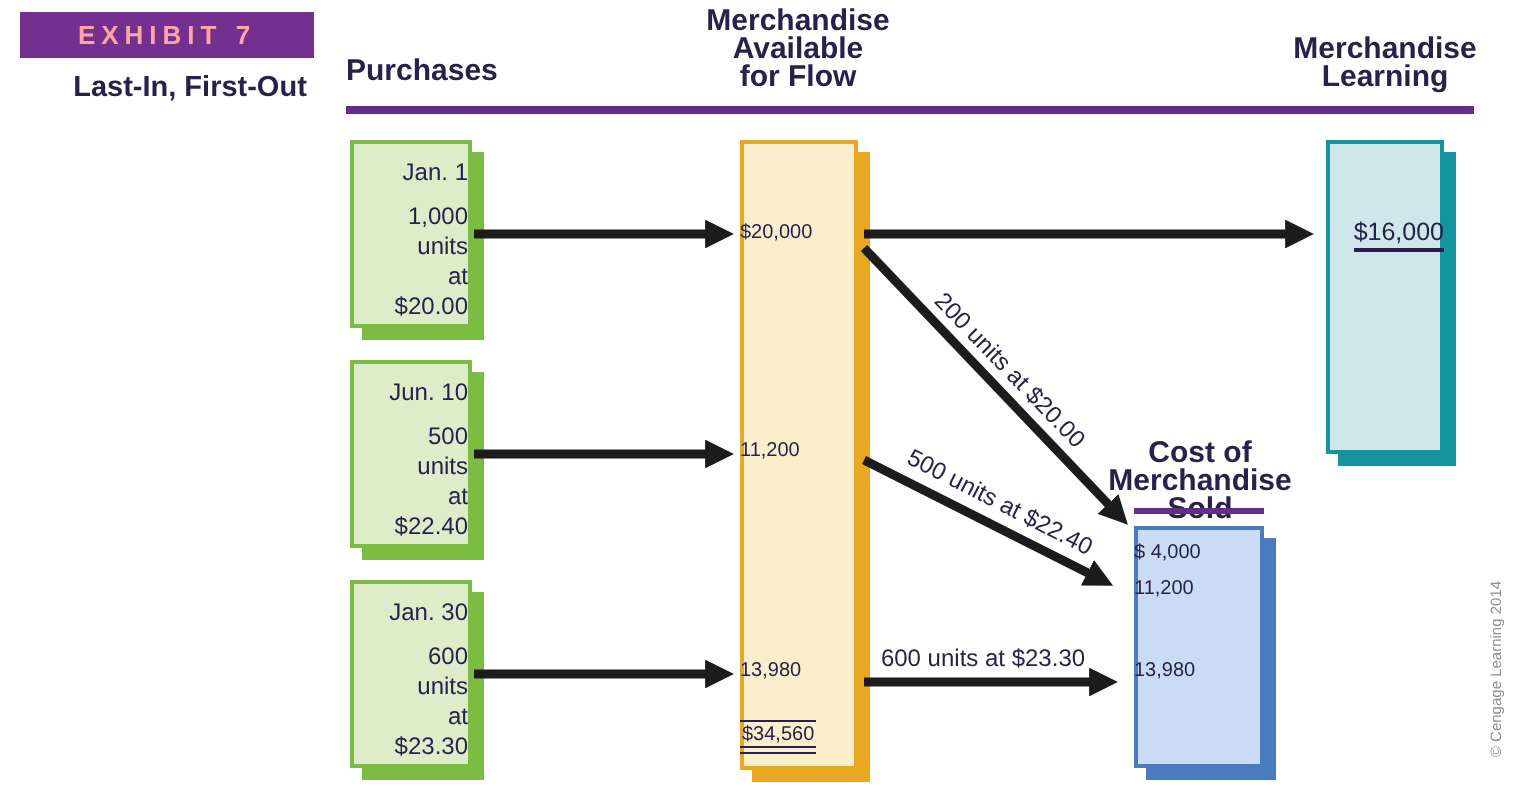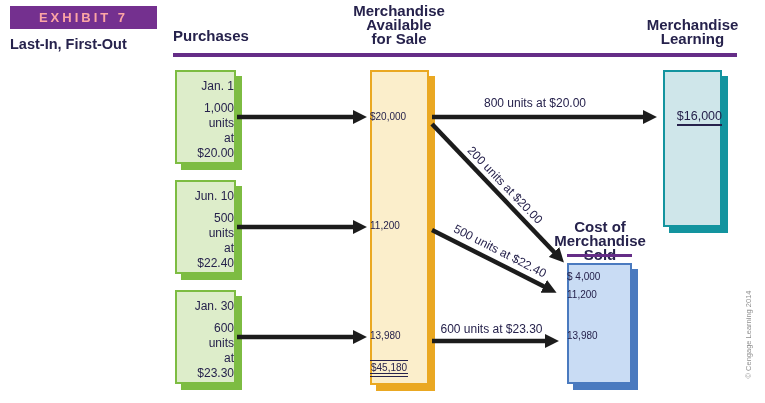--- a/index.html
+++ b/index.html
@@ -7,21 +7,21 @@
     position:relative;width:765px;height:403px;background:#fff;overflow:hidden;
     font-family:"Liberation Sans",sans-serif;color:var(--ink,#26224c);
   }
   .abs{position:absolute;}
   
   .exhibit-tag{
     left:10px;top:6px;width:147px;height:23px;background:var(--purple-box,#74308f);
     color:#fca5a5;font-weight:bold;font-size:13px;letter-spacing:3px;
     display:flex;align-items:center;justify-content:center;
   }
-  .exhibit-title{left:10px;top:36px;width:170px;font-weight:bold;font-size:14.5px;line-height:17px;}
+  .exhibit-title{left:10px;top:36px;width:170px;font-weight:bold;font-size:14.5px;line-height:17px;text-align:center;}
   
   .col-head{font-weight:bold;font-size:15px;line-height:14px;text-align:center;}
   .rule{background:var(--purple,#652d87);}
   
   .fbox{border-style:solid;box-sizing:border-box;}
   .green{
     left:175px;width:61px;height:94px;background:var(--green-fill,#ddedca);
     border:2px solid var(--green-border,#7dbc42);box-shadow:6px 6px 0 var(--green-border,#7dbc42);
     text-align:right;font-size:12px;line-height:15px;padding-top:7px;
   }
@@ -64,21 +64,21 @@
 
   <div class="abs exhibit-tag">EXHIBIT 7</div>
   <div class="abs exhibit-title">
     <div>Last-In, First-Out</div>
   </div>
 
   <div class="abs col-head" style="left:173px;top:29px;text-align:left;">Purchases</div>
   <div class="abs col-head" style="left:330px;top:4px;width:138px;">
     <div>Merchandise</div>
     <div>Available</div>
-    <div>for Sale</div>
+    <div>for Flow</div>
   </div>
   <div class="abs col-head" style="left:630px;top:18px;width:125px;">
     <div>Merchandise</div>
     <div>Learning</div>
   </div>
   <div class="abs rule" style="left:173px;top:53px;width:564px;height:4px;"></div>
 
   <div class="abs fbox green" style="top:70px;">
     <div class="date">Jan. 1</div>
     <div>1,000</div>
@@ -99,21 +99,21 @@
     <div>units</div>
     <div>at</div>
     <div>$23.30</div>
   </div>
 
   <div class="abs fbox gold"></div>
   <div class="abs val" style="left:370px;width:53px;top:111px;">$20,000</div>
   <div class="abs val" style="left:370px;width:53px;top:220px;">11,200</div>
   <div class="abs val" style="left:370px;width:53px;top:330px;">13,980</div>
   <div class="abs val" style="left:370px;width:53px;top:362px;">
-    <span class="total">$45,180</span>
+    <span class="total">$34,560</span>
   </div>
 
   <div class="abs fbox teal"></div>
   <div class="abs" style="left:663px;width:59px;top:109px;text-align:right;font-size:12.5px;">
     <span class="uline">$16,000</span>
   </div>
 
   <div class="abs col-head" style="left:553px;top:220px;width:94px;">
     <div>Cost of</div>
     <div>Merchandise</div>
@@ -136,20 +136,19 @@
     </defs>
     <line x1="237" y1="117" x2="354" y2="117" marker-end="url(#ah)"></line>
     <line x1="237" y1="227" x2="354" y2="227" marker-end="url(#ah)"></line>
     <line x1="237" y1="337" x2="354" y2="337" marker-end="url(#ah)"></line>
     <line x1="432" y1="117" x2="644" y2="117" marker-end="url(#ah)"></line>
     <line x1="432" y1="124" x2="555" y2="253" marker-end="url(#ah)"></line>
     <line x1="432" y1="230" x2="545" y2="287" marker-end="url(#ah)"></line>
     <line x1="432" y1="341" x2="546" y2="341" marker-end="url(#ah)"></line>
   </svg>
 
-  <div class="abs flow-label" style="left:455px;top:96px;width:160px;">800 units at $20.00</div>
   <div class="abs flow-label rot" style="left:430px;top:178px;width:150px;transform:rotate(46deg);">200 units at $20.00</div>
   <div class="abs flow-label rot" style="left:425px;top:244px;width:150px;transform:rotate(27deg);">500 units at $22.40</div>
   <div class="abs flow-label" style="left:434px;top:322px;width:115px;">600 units at $23.30</div>
 
   <div class="abs credit">© Cengage Learning 2014</div>
 
 </div>
 
 </body></html>

